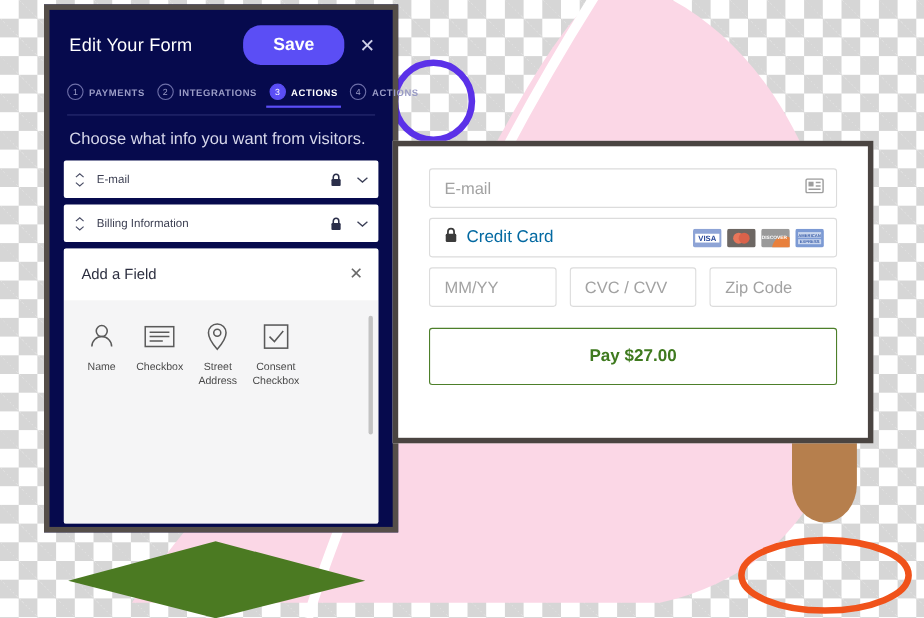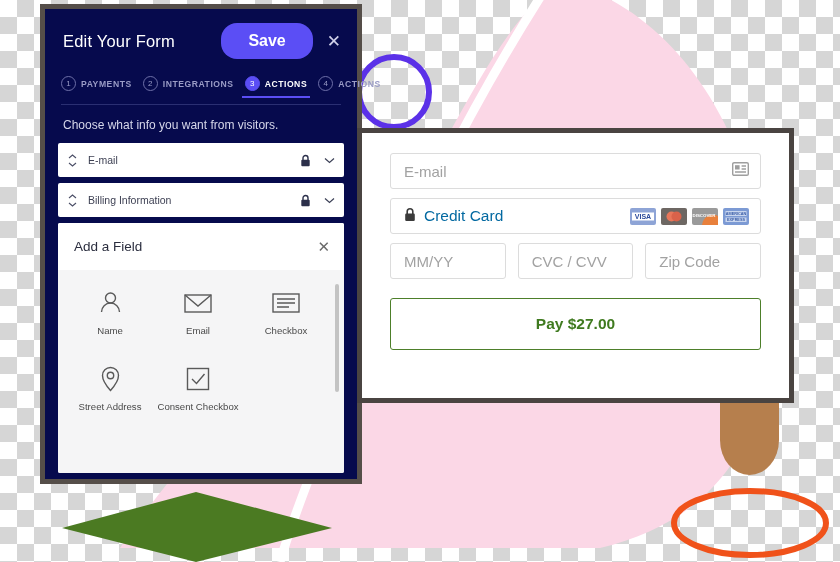--- a/index.html
+++ b/index.html
@@ -116,21 +116,21 @@
   .step.active::after {
     content: "";
     position: absolute;
     left: -3px; right: -3px; bottom: -1px;
     height: 2.5px;
     background: #5b4ef5;
   }
 
   .panel-subtitle {
     color: #d6d7ea;
-    font-size: 12px;
+    font-size: 15px;
     margin: 13px 0 0 18px;
   }
 
   
   .field-rows { margin: 11px 13px 0 13px; }
   .field-row {
     background: #ffffff;
     border-radius: 2px;
     height: 34px;
     display: flex;
@@ -185,21 +185,21 @@
   }
   .addfield-body {
     background: #f5f5f6;
     height: 203px;
     position: relative;
     padding-top: 13px;
     box-sizing: border-box;
   }
   .field-grid {
     display: grid;
-    grid-template-columns: repeat(3, 1fr);
+    grid-template-columns: repeat(5, 1fr);
     row-gap: 16px;
     padding: 0 14px 0 8px;
   }
   .field-tile {
     display: flex;
     flex-direction: column;
     align-items: center;
     cursor: pointer;
     padding: 5px 2px;
   }
@@ -387,29 +387,20 @@
         <div class="field-tile">
           <span class="tile-icon">
             <svg width="23" height="24" viewBox="0 0 23 24">
               <circle cx="11.5" cy="7" r="5" fill="none" stroke="#5a5a5a" stroke-width="1.4"></circle>
               <path d="M2.5 21 a9 9 0 0 1 18 0" fill="none" stroke="#5a5a5a" stroke-width="1.4"></path>
             </svg>
           </span>
           <span class="tile-label">Name</span>
         </div>
 
-        <div class="field-tile">
-          <span class="tile-icon">
-            <svg width="28" height="21" viewBox="0 0 28 21">
-              <rect x="1" y="2" width="26" height="17" fill="none" stroke="#5a5a5a" stroke-width="1.4"></rect>
-              <path d="M1 2 L14 13 L27 2" fill="none" stroke="#5a5a5a" stroke-width="1.4"></path>
-            </svg>
-          </span>
-          <span class="tile-label">Email</span>
-        </div>
 
 
         <div class="field-tile">
           <span class="tile-icon">
             <svg width="28" height="22" viewBox="0 0 28 22">
               <rect x="1" y="2" width="26" height="18" fill="none" stroke="#5a5a5a" stroke-width="1.4"></rect>
               <path d="M5 7 H23 M5 11 H23 M5 15 H17" stroke="#5a5a5a" stroke-width="1.4" fill="none"></path>
             </svg>
           </span>
           <span class="tile-label">Checkbox</span>

